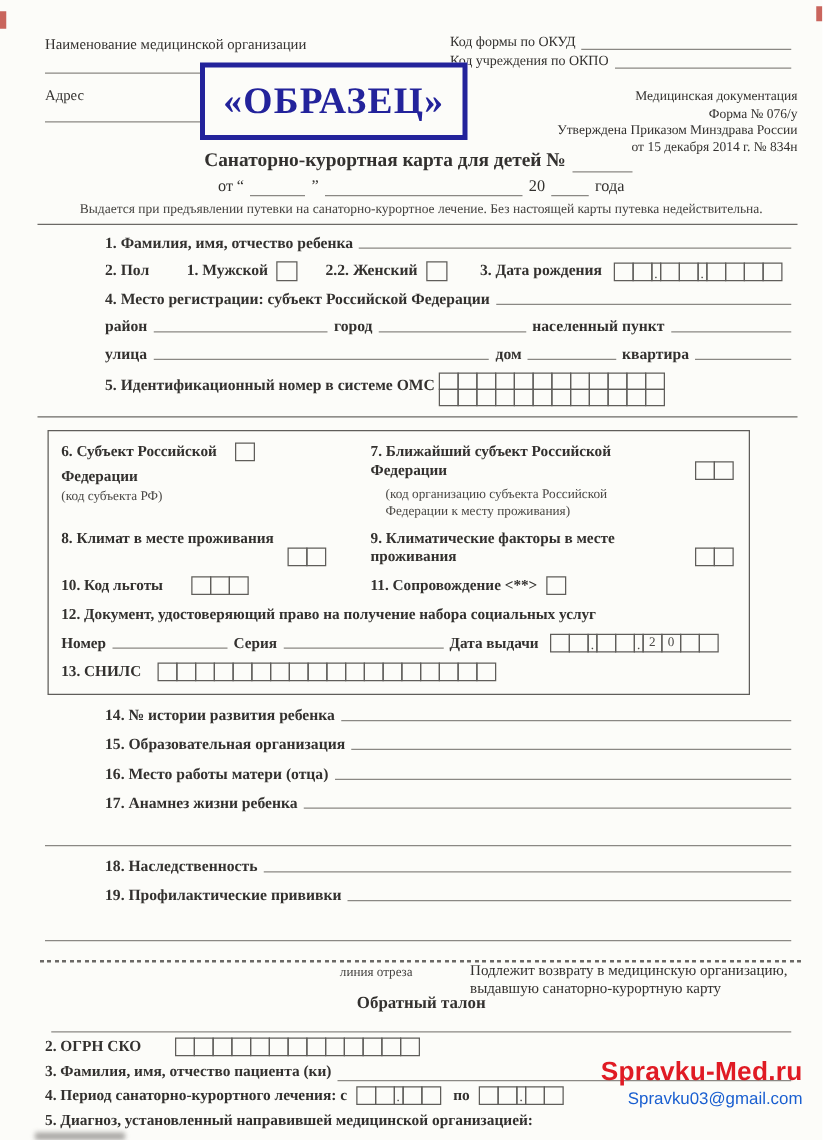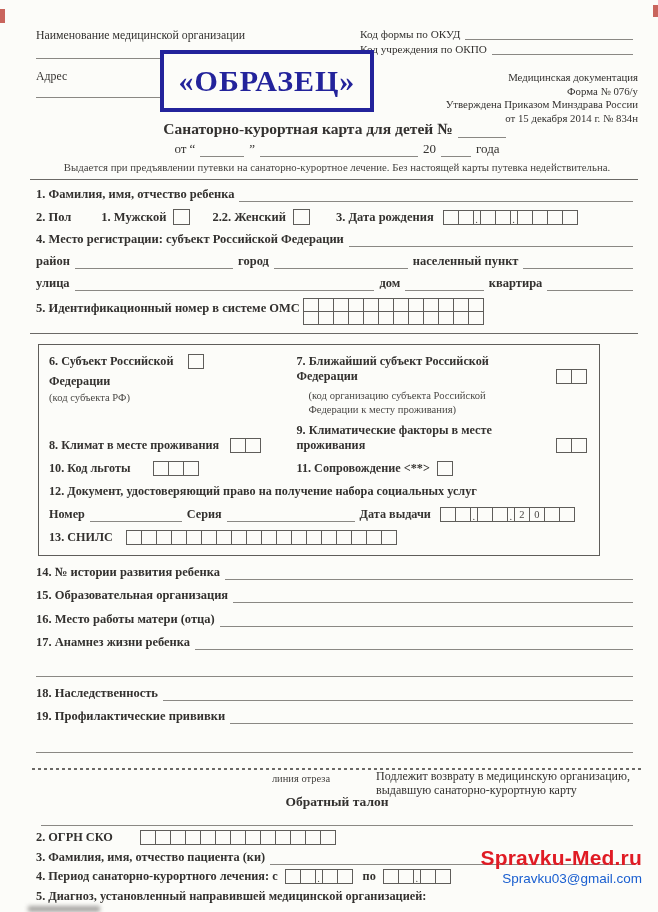--- a/index.html
+++ b/index.html
@@ -4,21 +4,21 @@
 <style>
   * { margin:0; padding:0; box-sizing:border-box; }
   html,body { background:#ffffff; }
   .page {
     width:658px; height:912px; position:relative; overflow:hidden;
     background:#fcfcf9; color:#33312f;
     font-family:"Liberation Serif", serif; font-size:12.5px;
   }
   .content { position:relative; padding:28px 20px 0 36px; }
   .b { font-weight:bold; }
-  .row { display:flex; align-items:flex-end; }
+  .row { display:flex; }
   .fill { border-bottom:1px solid #8a8884; height:12px; flex:1; margin:0 5px; }
   .fill.fixed { flex:none; }
   .uline { border-bottom:1px solid #8a8884; }
   .hr { border-top:1.6px solid #6b6966; margin:6px 0 4px -6px; }
   
   .cells { display:inline-flex; align-items:flex-end; }
   .cell, .dotsep {
     border:1px solid #5f5d5a; margin-left:-1px; background:transparent;
     height:15px; font-size:10.5px; text-align:center; line-height:14px; color:#4a4845;
   }
@@ -35,21 +35,21 @@
     border:4px solid currentColor; background:#fcfcf9; z-index:5;
     display:flex; align-items:center; justify-content:center;
     font-size:30px; font-weight:bold; letter-spacing:1px;
   }
   
   .title-block { text-align:center; margin-top:6px; }
   .title-main { font-size:15.5px; font-weight:bold; display:inline-flex; align-items:flex-end; }
   .title-date { font-size:13px; display:flex; justify-content:center; align-items:flex-end; margin-top:3px; }
   .note { font-size:10.8px; margin-top:4px; text-align:center; color:#454340; }
   
-  .mrow { margin-top:7px; }
+  .mrow { margin-top:7px;margin-left:48px; }
   .omc-grid { display:inline-flex; flex-direction:column; margin-left:4px; }
   .omc-grid .cell { height:14px; }
   .omc-grid .cells + .cells { margin-top:-1px; }
   
   .boxsec { border:1.6px solid #5f5d5a; margin:10px 38px 0 2px; padding:9px 12px 10px 10px; font-size:12.2px; }
   .cols { display:flex; }
   .c1 { flex:0 0 46%; }
   .c2 { flex:1; }
   .sub { font-size:10.6px; color:#4a4845; margin-top:3px; }
   .ind { margin-left:12px; }

